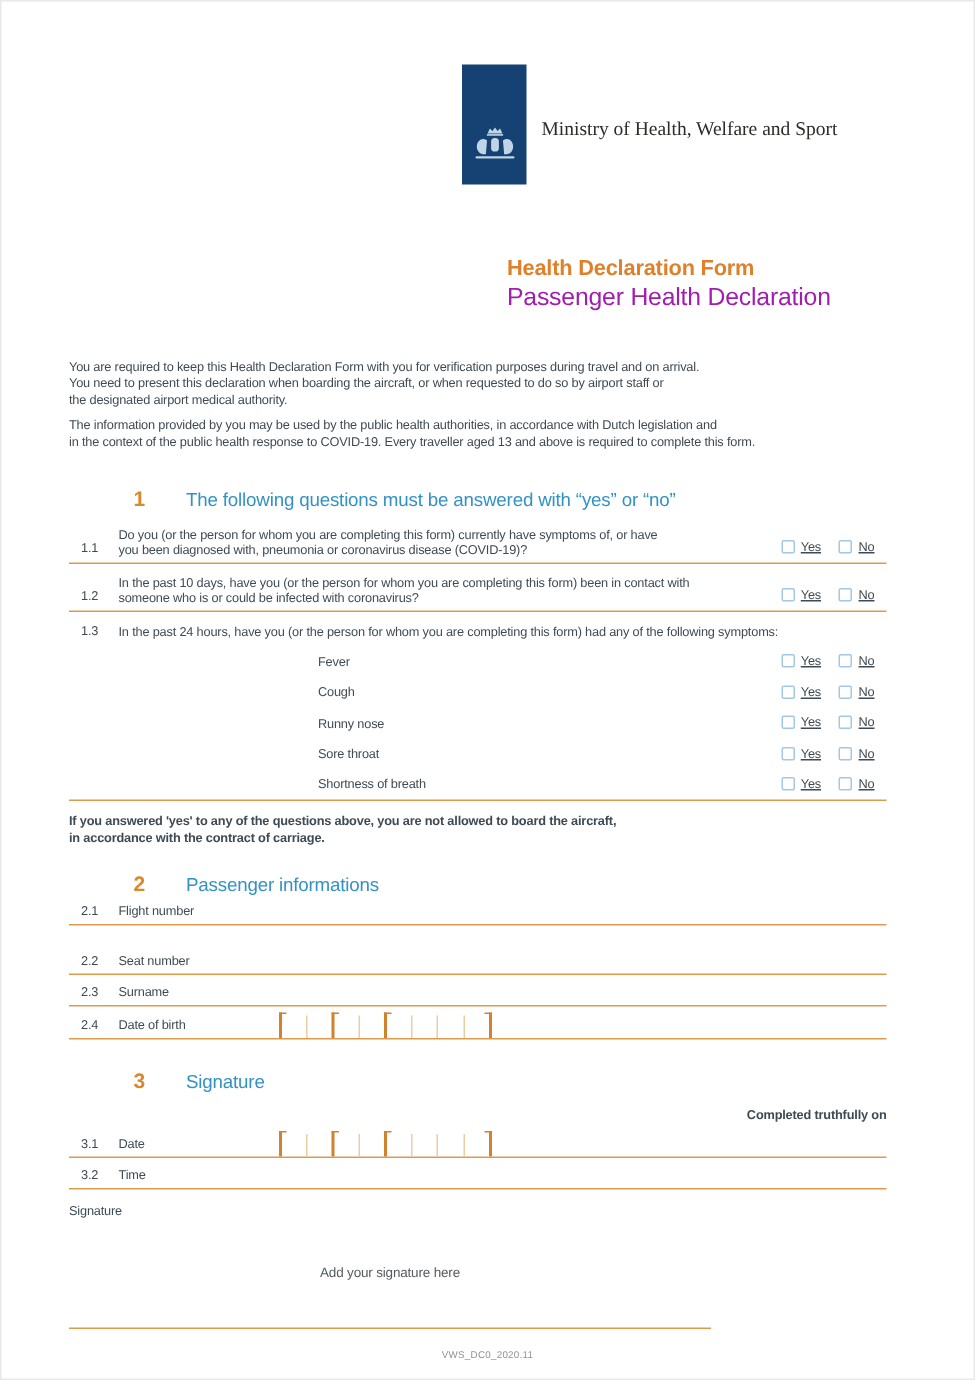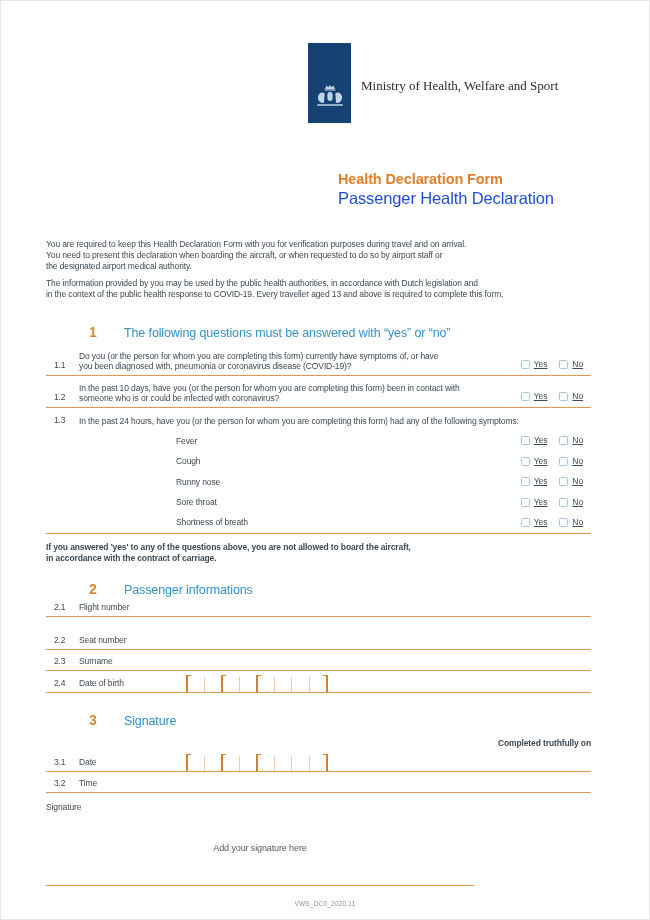--- a/index.html
+++ b/index.html
@@ -12,21 +12,21 @@
   }
   
   .logo-rect { position:absolute; left:307px; top:42px; width:43px; height:80px; background:#154273; }
   .crest { position:absolute; left:50%; top:40px; transform:translateX(-50%); }
   .ministry {
     position:absolute; left:360px; top:77px;
     font-family:"Liberation Serif", serif; font-size:13px; color:#2f2b27; letter-spacing:0;
   }
   
   .title-main { position:absolute; left:337px; top:170px; font-size:14.5px; font-weight:bold; color:#e0802a; }
-  .title-sub  { position:absolute; left:337px; top:188px; font-size:16.5px; color:#1d4ed8; }
+  .title-sub  { position:absolute; left:337px; top:188px; font-size:16.5px; color:#a21caf; }
   
   .content { position:absolute; left:45px; top:238px; width:545px; font-size:8.5px; line-height:11px; }
   .para { white-space:pre-line; }
   .para + .para { margin-top:6px; }
   
   .section-head { display:flex; align-items:baseline; padding-left:43px; }
   .sec-num { width:35px; flex:none; font-size:14px; font-weight:bold; color:#d8882f; }
   .sec-title { font-size:12.5px; color:#3292c5; }
   .mt-s1 { margin-top:27px; }
   .mt-s2 { margin-top:20px; }
@@ -39,21 +39,21 @@
   .q1 { margin-top:12px; } .q2 { margin-top:7px; } .q3 { margin-top:7px; }
   
   .yn { flex:none; display:flex; align-items:center; gap:12px; padding:0 8px 1px 4px; }
   .yn-item { display:flex; align-items:center; gap:4px; }
   .cb { width:9px; height:9px; border:1px solid #a3c7e4; border-radius:1.5px; background:#fff; }
   .yn-label { font-size:8.5px;text-decoration:underline; }
   
   .symptoms { margin-top:5px; }
   .sym-row { display:flex; align-items:center; height:20.5px; padding-left:130px; }
   .sym-row.last { border-bottom:1px solid #dd9a4d; }
-  .sym-label { flex:1; }
+  .sym-label { flex:1;margin-left:36px; }
   
   .warning { margin-top:8px; font-weight:bold; white-space:pre-line; }
   
   .field-row { position:relative; display:flex; align-items:flex-end; padding:0 0 3px 8px; border-bottom:1px solid #dd9a4d; }
   .field-num { width:25px; flex:none; }
   .f-flight { margin-top:6px; margin-bottom:18px; }
   .f-seat { margin-top:0; } .f-surname { margin-top:6px; } .f-dob { margin-top:7px; }
   .f-date { margin-top:8px; } .f-time { margin-top:6px; }
   
   .ticks { position:absolute; left:140px; bottom:0; width:142px; height:17px; }

